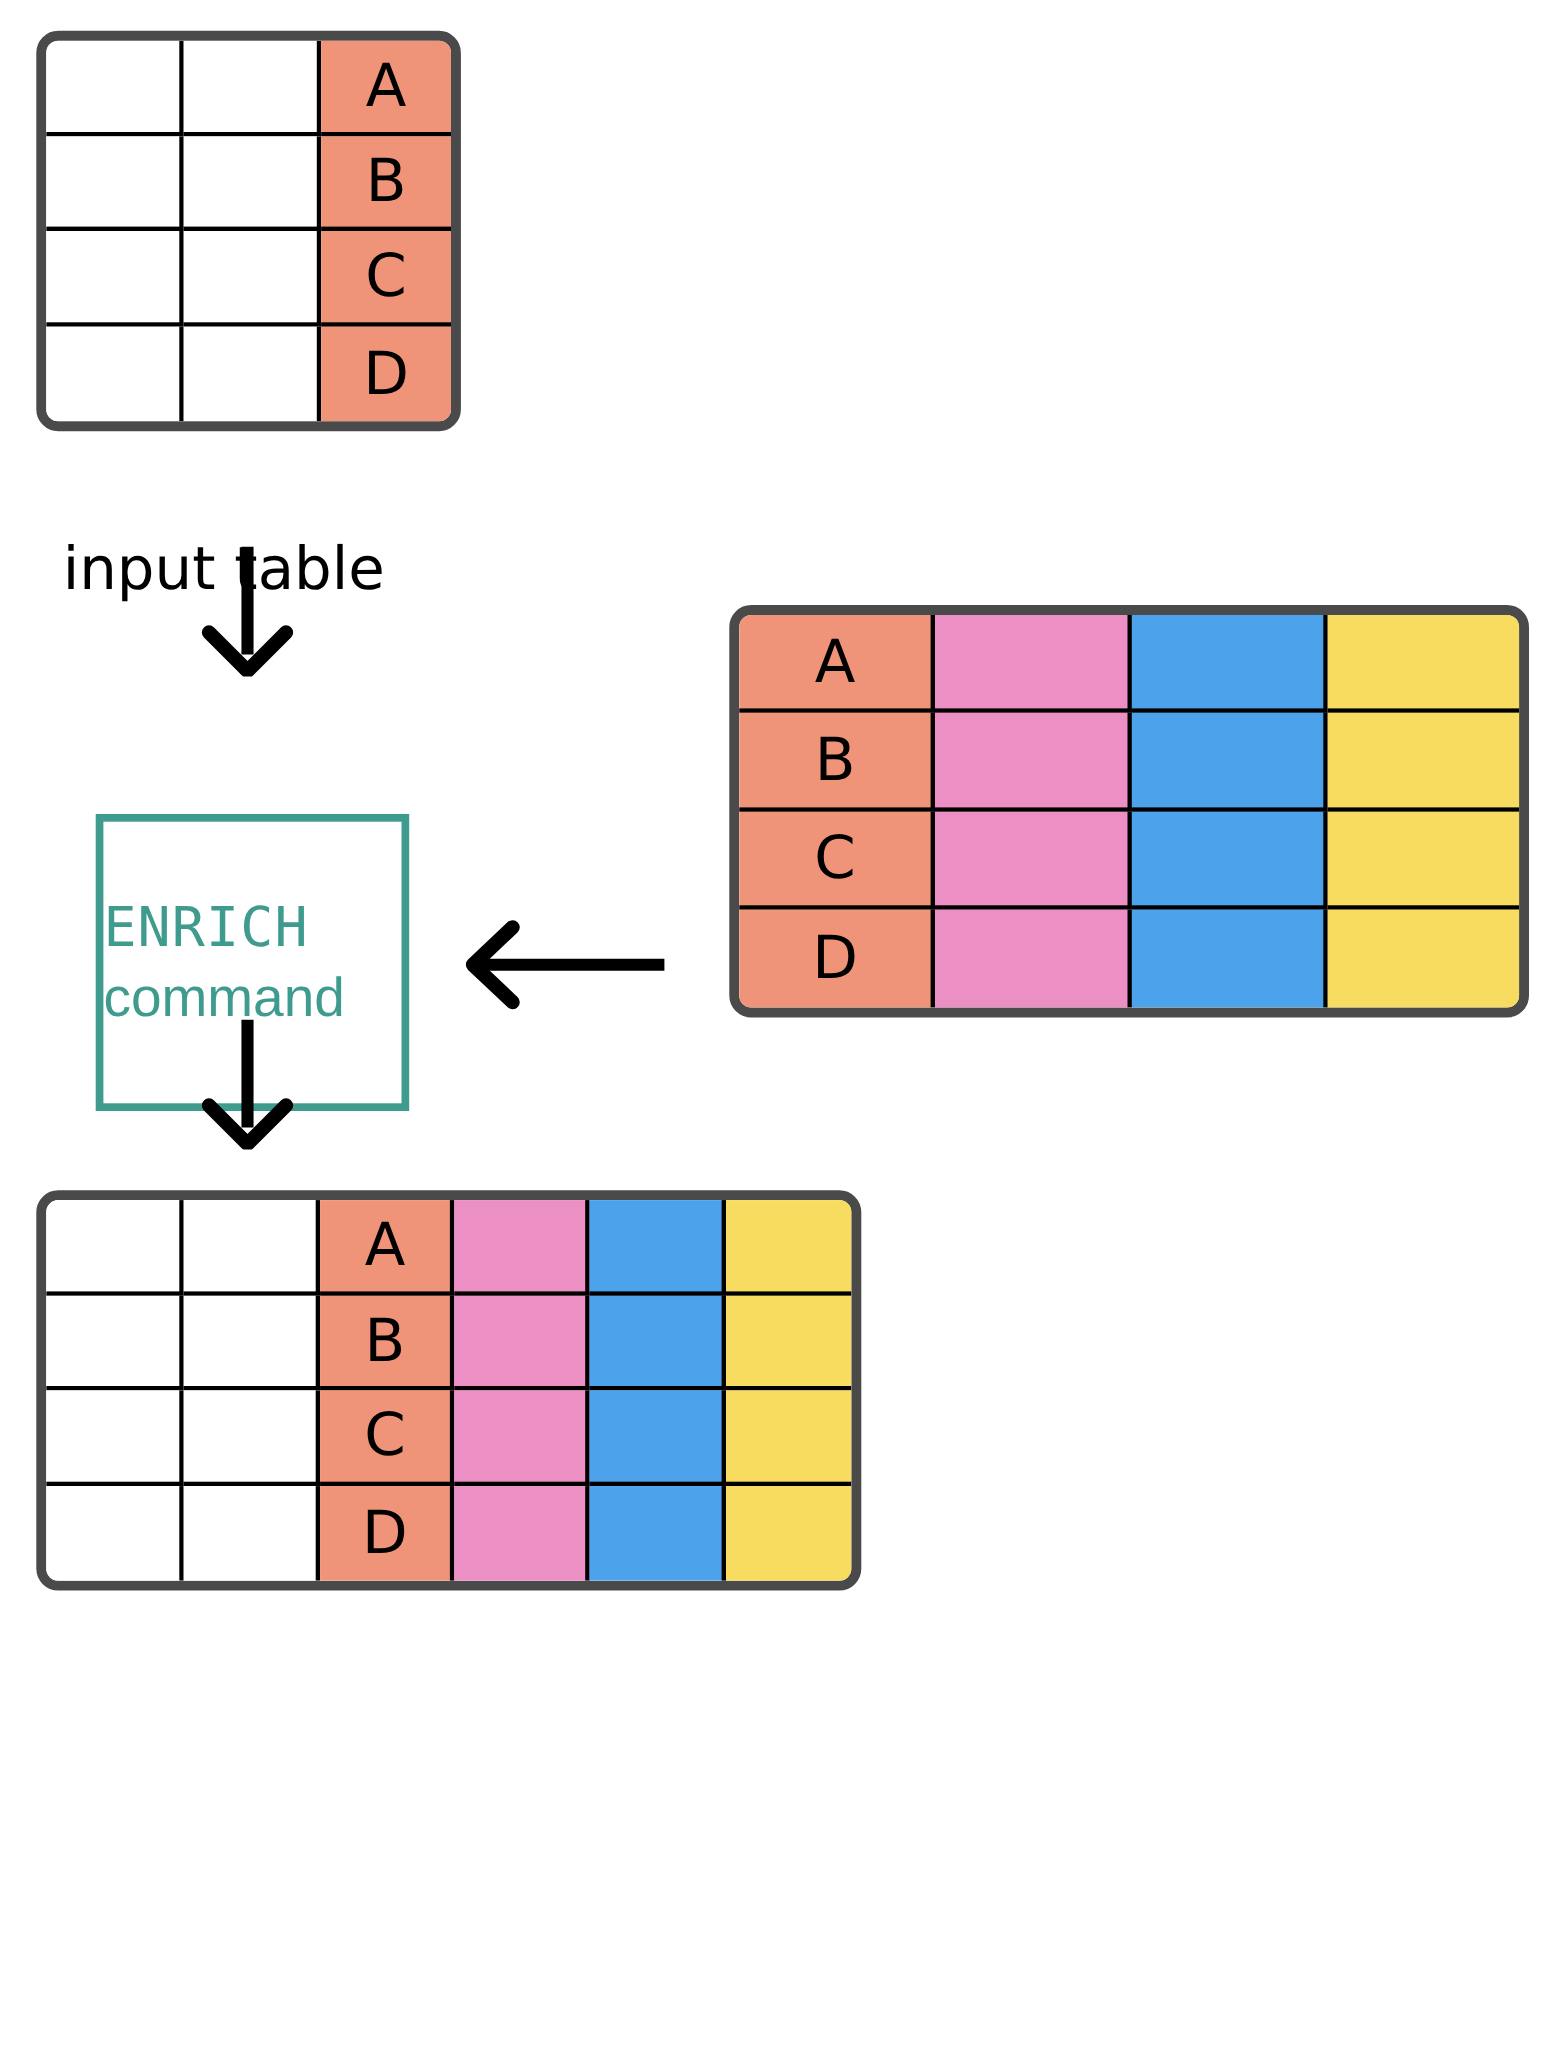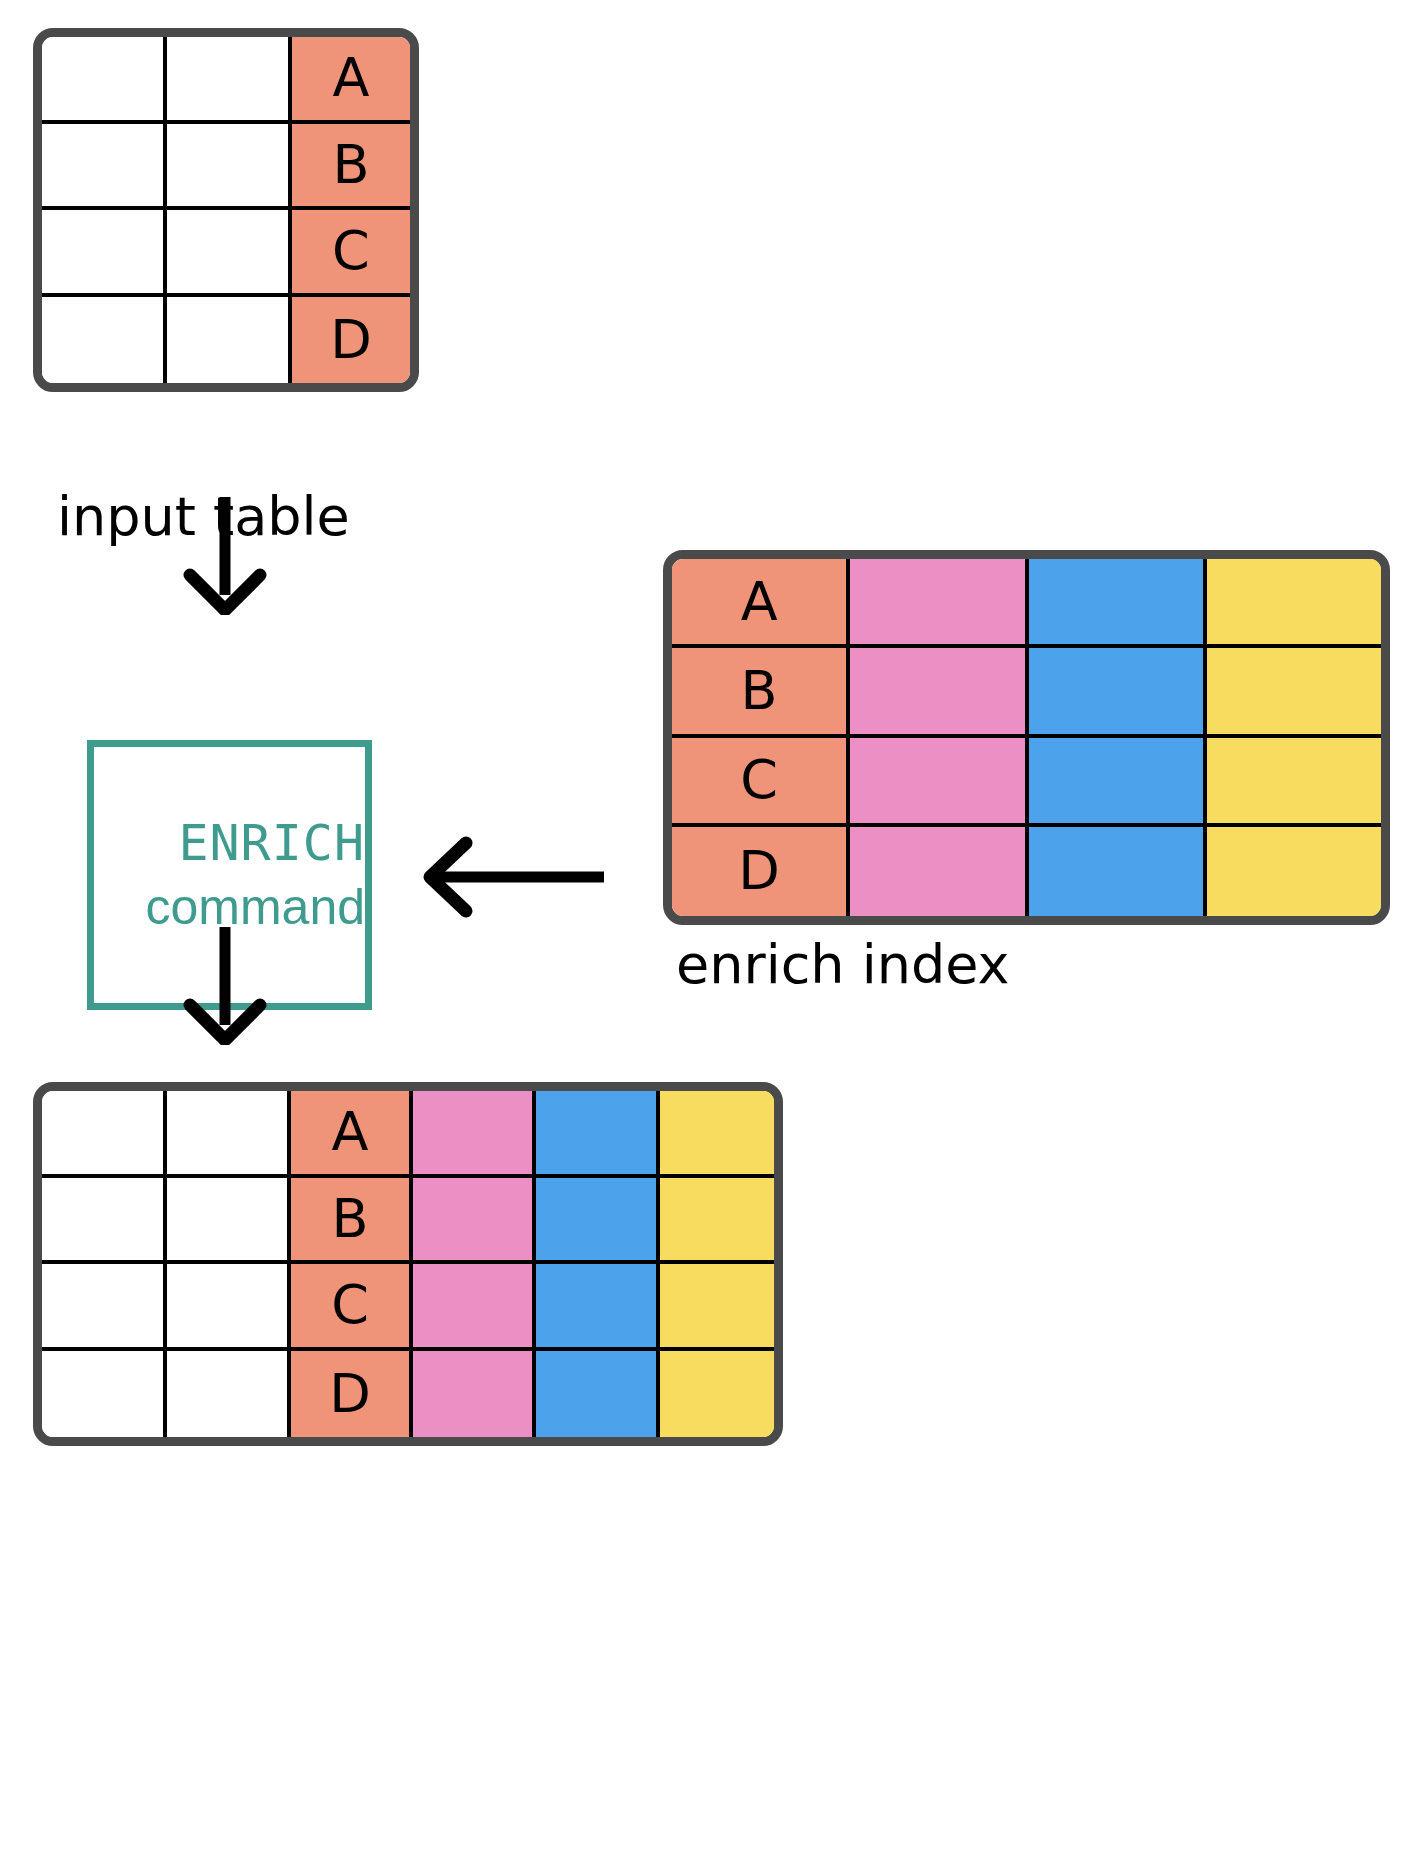--- a/index.html
+++ b/index.html
@@ -63,21 +63,21 @@
     font-family: "DejaVu Sans", sans-serif;
   }
 
   
   .cmd-box {
     position: absolute;
     box-sizing: border-box;
     background: #ffffff;
     display: flex;
     flex-direction: column;
-    align-items: flex-end;
+    align-items: flex-start;
     justify-content: center;
   }
   .cmd-line-mono {
     font-family: "DejaVu Sans Mono", monospace;
     font-size: 50px;
     line-height: 1.28;
     letter-spacing: 1px;
   }
   .cmd-line-sans {
     font-family: Liberation Sans, sans-serif;
@@ -151,21 +151,20 @@
         <div class="tbl-cell" style="background: rgb(77, 162, 236); flex: 1 1 0px;"></div>
         <div class="tbl-cell" style="background: rgb(247, 220, 95); flex: 1 1 0px;"></div>
       </div>
       <div class="tbl-row">
         <div class="tbl-cell" style="background: rgb(239, 148, 120); flex: 1 1 0px;">D</div>
         <div class="tbl-cell" style="background: rgb(236, 143, 196); flex: 1 1 0px;"></div>
         <div class="tbl-cell" style="background: rgb(77, 162, 236); flex: 1 1 0px;"></div>
         <div class="tbl-cell" style="background: rgb(247, 220, 95); flex: 1 1 0px;"></div>
       </div>
     </div>
-  <div class="caption" style="left:676px; top:938px;">enrich index</div>
 
   <svg class="arrow-svg" style="left:182px; top:925px;" width="86" height="120" viewBox="0 0 86 120">
     <line x1="43" y1="2" x2="43" y2="100" stroke="#000000" stroke-width="11"></line>
     <path d="M 8 80 L 43 115 L 78 80" fill="none" stroke="#000000" stroke-width="13" stroke-linecap="round" stroke-linejoin="round"></path>
   </svg>
 
   <div class="tbl" id="output-table" style="left:33px; top:1082px; width:750px; height:364px;">
       <div class="tbl-row">
         <div class="tbl-cell" style="background: rgb(255, 255, 255); flex: 127 1 0px;"></div>
         <div class="tbl-cell" style="background: rgb(255, 255, 255); flex: 127 1 0px;"></div>

